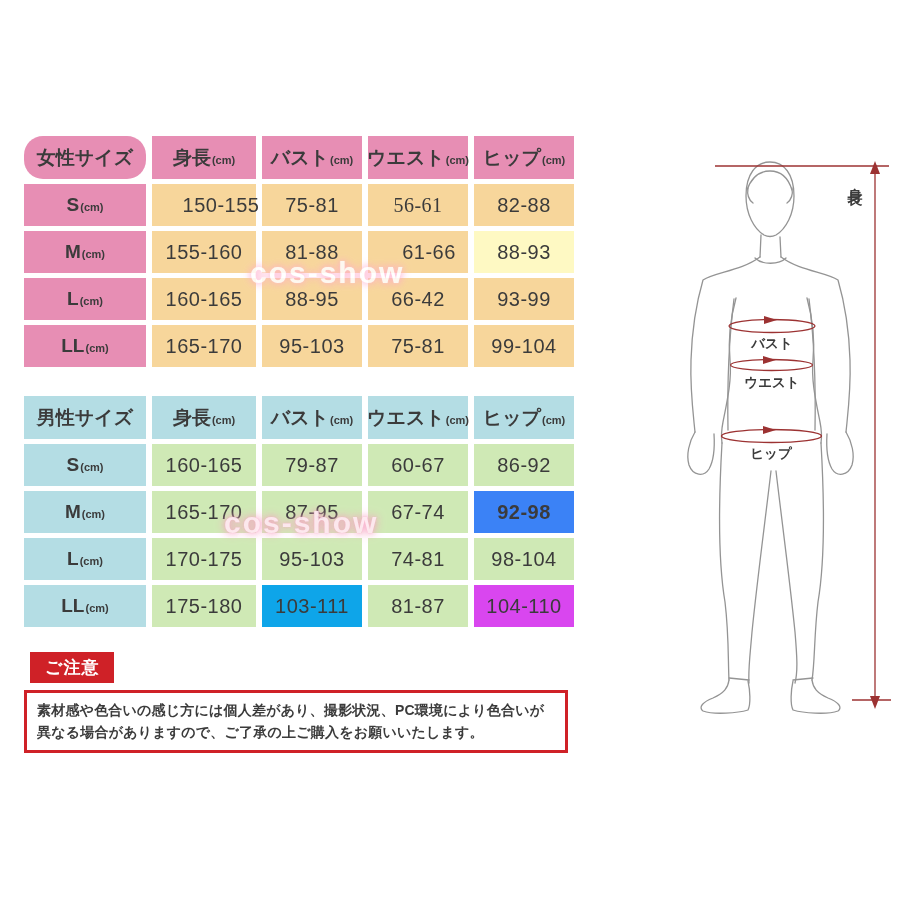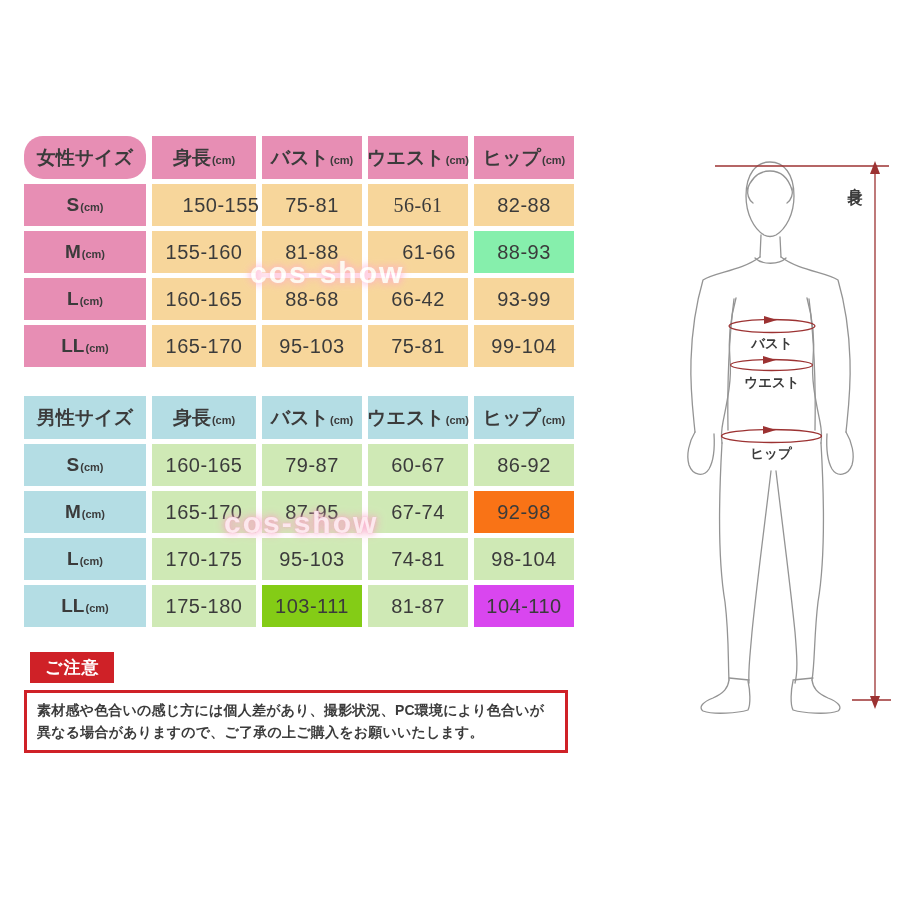--- a/index.html
+++ b/index.html
@@ -102,32 +102,32 @@
       </div>
       <div class="cell value" style="background: rgb(247, 214, 155);">
         <span>155-160</span>
       </div>
       <div class="cell value" style="background: rgb(247, 214, 155);">
         <span>81-88</span>
       </div>
       <div class="cell value" style="background: rgb(247, 214, 155); padding-left: 22px;">
         <span>61-66</span>
       </div>
-      <div class="cell value" style="background: #86efac;">
+      <div class="cell value" style="background: #fef9c3;">
         <span>88-93</span>
       </div>
       <div class="cell rowlabel" style="background: rgb(231, 142, 180);">
         <span>L</span>
         <span class="unit">(cm)</span>
       </div>
       <div class="cell value" style="background: rgb(247, 214, 155);">
         <span>160-165</span>
       </div>
       <div class="cell value" style="background: rgb(247, 214, 155);">
-        <span>88-68</span>
+        <span>88-95</span>
       </div>
       <div class="cell value" style="background: rgb(247, 214, 155);">
         <span>66-42</span>
       </div>
       <div class="cell value" style="background: rgb(247, 214, 155);">
         <span>93-99</span>
       </div>
       <div class="cell rowlabel" style="background: rgb(231, 142, 180);">
         <span>LL</span>
         <span class="unit">(cm)</span>
@@ -188,21 +188,21 @@
       </div>
       <div class="cell value" style="background: rgb(207, 233, 181);">
         <span>165-170</span>
       </div>
       <div class="cell value" style="background: rgb(207, 233, 181);">
         <span>87-95</span>
       </div>
       <div class="cell value" style="background: rgb(207, 233, 181);">
         <span>67-74</span>
       </div>
-      <div class="cell value" style="background: #f97316;">
+      <div class="cell value" style="background: #3b82f6; font-weight: bold;">
         <span>92-98</span>
       </div>
       <div class="cell rowlabel" style="background: rgb(180, 221, 228);">
         <span>L</span>
         <span class="unit">(cm)</span>
       </div>
       <div class="cell value" style="background: rgb(207, 233, 181);">
         <span>170-175</span>
       </div>
       <div class="cell value" style="background: rgb(207, 233, 181);">
@@ -214,21 +214,21 @@
       <div class="cell value" style="background: rgb(207, 233, 181);">
         <span>98-104</span>
       </div>
       <div class="cell rowlabel" style="background: rgb(180, 221, 228);">
         <span>LL</span>
         <span class="unit">(cm)</span>
       </div>
       <div class="cell value" style="background: rgb(207, 233, 181);">
         <span>175-180</span>
       </div>
-      <div class="cell value" style="background: #84cc16;">
+      <div class="cell value" style="background: #0ea5e9;">
         <span>103-111</span>
       </div>
       <div class="cell value" style="background: rgb(207, 233, 181);">
         <span>81-87</span>
       </div>
       <div class="cell value" style="background: #d946ef;">
         <span>104-110</span>
       </div>
     </div>
 

